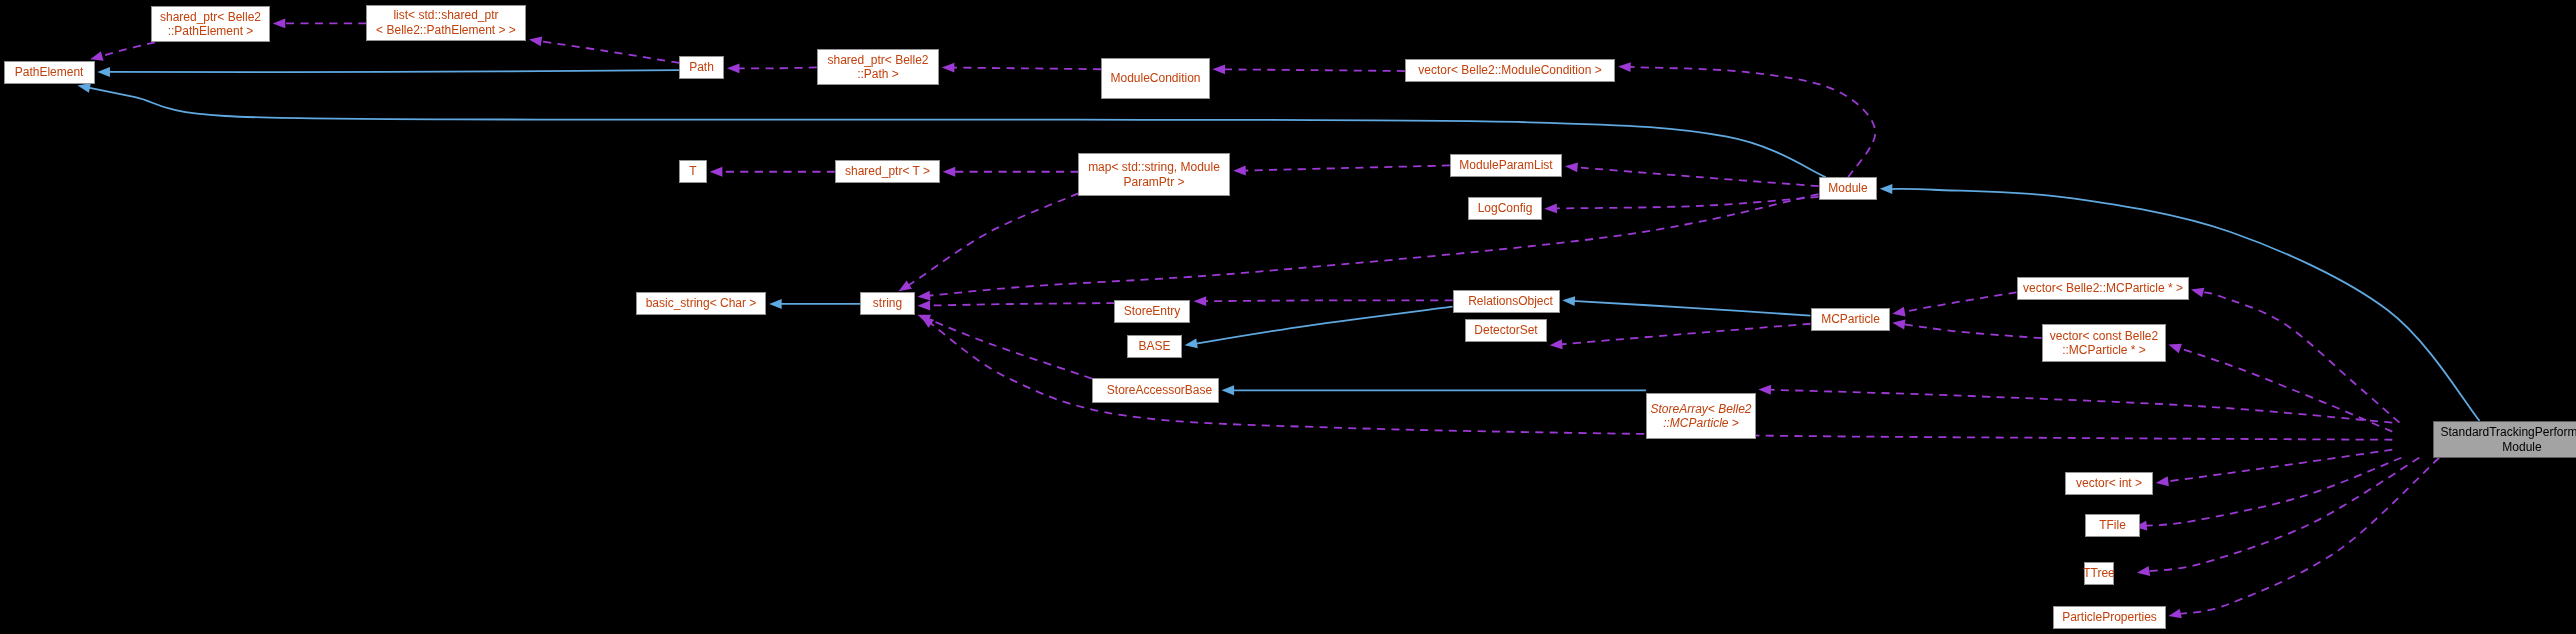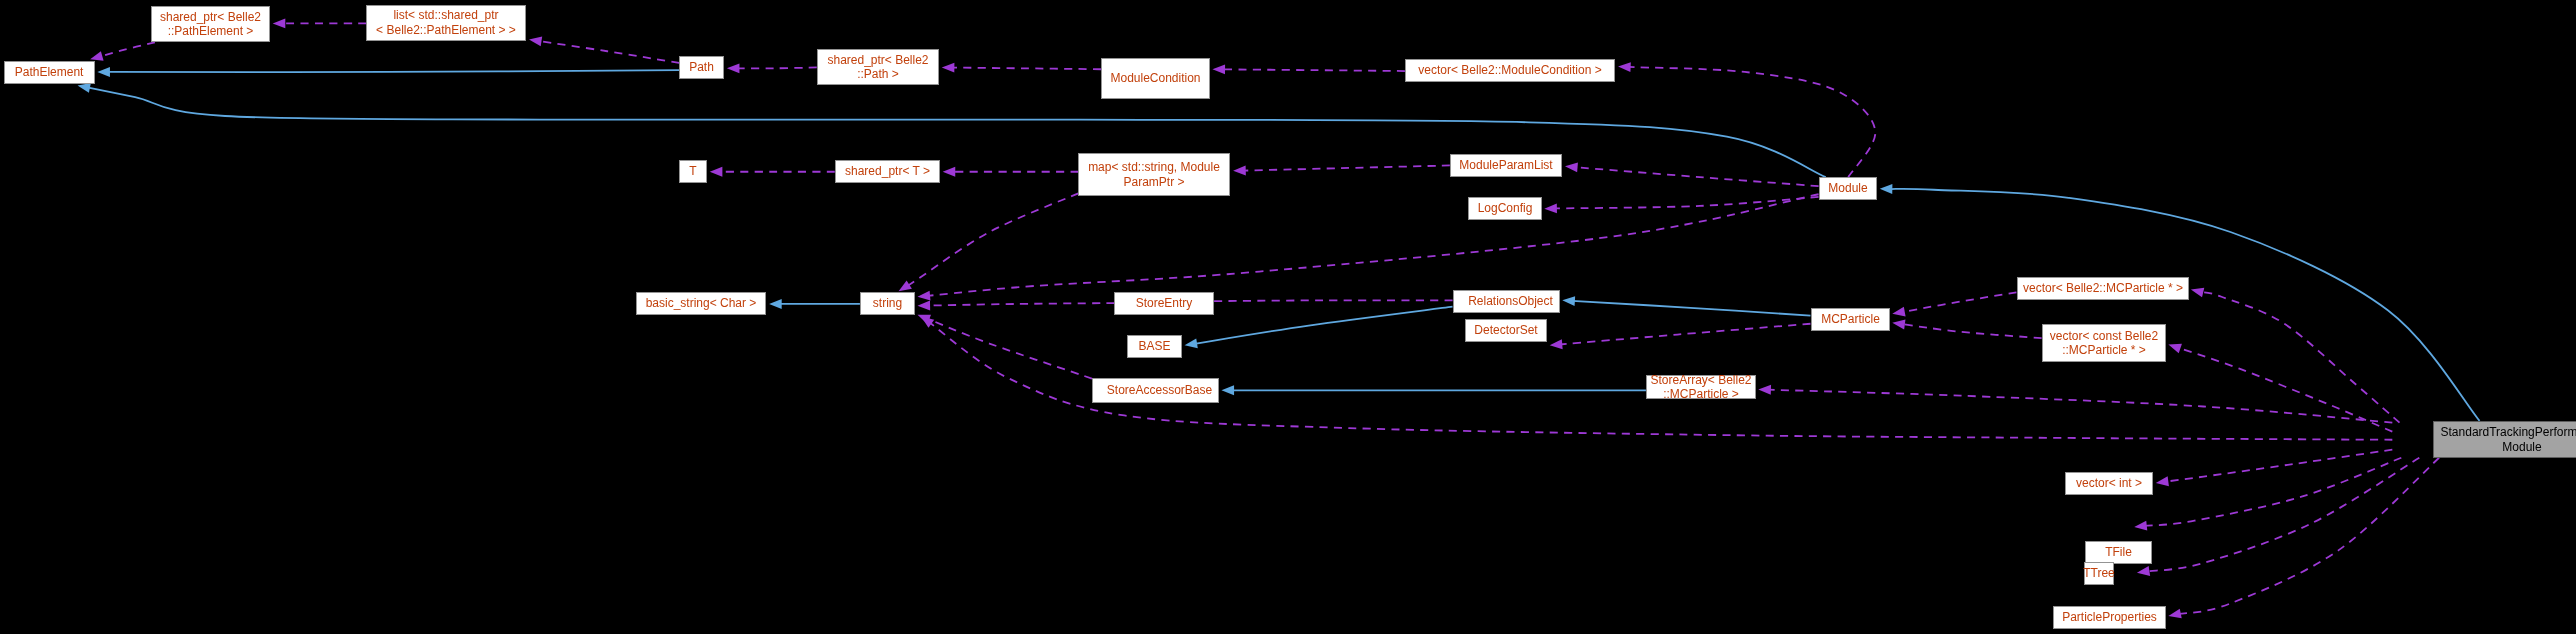--- a/index.html
+++ b/index.html
@@ -102,31 +102,31 @@
     <div class="node" style="left: 1405px; top: 59px; width: 210px; height: 23.4px;"><span>vector&lt; Belle2::ModuleCondition &gt;</span></div>
     <div class="node" style="left: 679px; top: 160px; width: 28px; height: 23.4px;"><span>T</span></div>
     <div class="node" style="left: 835px; top: 160px; width: 105px; height: 23.4px;"><span>shared_ptr&lt; T &gt;</span></div>
     <div class="node" style="left: 1078px; top: 153px; width: 152px; height: 43px;"><span>map&lt; std::string, Module
 ParamPtr &gt;</span></div>
     <div class="node" style="left: 1450px; top: 154px; width: 112px; height: 23.4px;"><span>ModuleParamList</span></div>
     <div class="node" style="left: 1468px; top: 197px; width: 74px; height: 23.4px;"><span>LogConfig</span></div>
     <div class="node" style="left: 1819px; top: 177px; width: 58px; height: 23.4px;"><span>Module</span></div>
     <div class="node" style="left: 636px; top: 292px; width: 130px; height: 23.4px;"><span>basic_string&lt; Char &gt;</span></div>
     <div class="node" style="left: 860px; top: 292px; width: 55px; height: 23.4px;"><span>string</span></div>
-    <div class="node" style="left: 1114px; top: 292px; width: 100px; height: 22.5px;"><span>StoreEntry</span></div>
+    <div class="node" style="left: 1114px; top: 300px; width: 76px; height: 22.5px;"><span>StoreEntry</span></div>
     <div class="node" style="left: 1127px; top: 335px; width: 55px; height: 23.4px;"><span>BASE</span></div>
     <div class="node" style="left: 1453px; top: 290px; width: 107px; height: 23.4px; padding-left: 8px;"><span>RelationsObject</span></div>
     <div class="node" style="left: 1465px; top: 319px; width: 82px; height: 22.5px; text-align: center;"><span>DetectorSet</span></div>
     <div class="node" style="left: 1811px; top: 308px; width: 79px; height: 23.4px;"><span>MCParticle</span></div>
     <div class="node" style="left: 2017px; top: 277px; width: 172px; height: 23.4px;"><span>vector&lt; Belle2::MCParticle * &gt;</span></div>
     <div class="node" style="left: 2042px; top: 324px; width: 124px; height: 38px;"><span>vector&lt; const Belle2
 ::MCParticle * &gt;</span></div>
     <div class="node" style="left: 1092px; top: 378px; width: 127px; height: 25px; padding-left: 8px;"><span>StoreAccessorBase</span></div>
-    <div class="node" style="left: 1646px; top: 375px; width: 110px; height: 24px;"><span>StoreArray&lt; Belle2
+    <div class="node" style="left: 1646px; top: 393px; width: 110px; height: 46px; font-style: italic;"><span>StoreArray&lt; Belle2
 ::MCParticle &gt;</span></div>
     <div class="node highlight" style="left: 2393px; top: 421px; width: 178px; height: 37px;"><span>StandardTrackingPerformance
 Module</span></div>
     <div class="node" style="left: 2065px; top: 472px; width: 88px; height: 23.4px;"><span>vector&lt; int &gt;</span></div>
-    <div class="node" style="left: 2085px; top: 541px; width: 67px; height: 23.4px; text-align: right;"><span>TFile</span></div>
+    <div class="node" style="left: 2085px; top: 514px; width: 55px; height: 23.4px; text-align: right;"><span>TFile</span></div>
     <div class="node" style="left: 2084px; top: 562px; width: 30px; height: 23.4px;"><span>TTree</span></div>
     <div class="node" style="left: 2053px; top: 606px; width: 113px; height: 23.4px;"><span>ParticleProperties</span></div>
   </div>
 
 
 </body></html>

